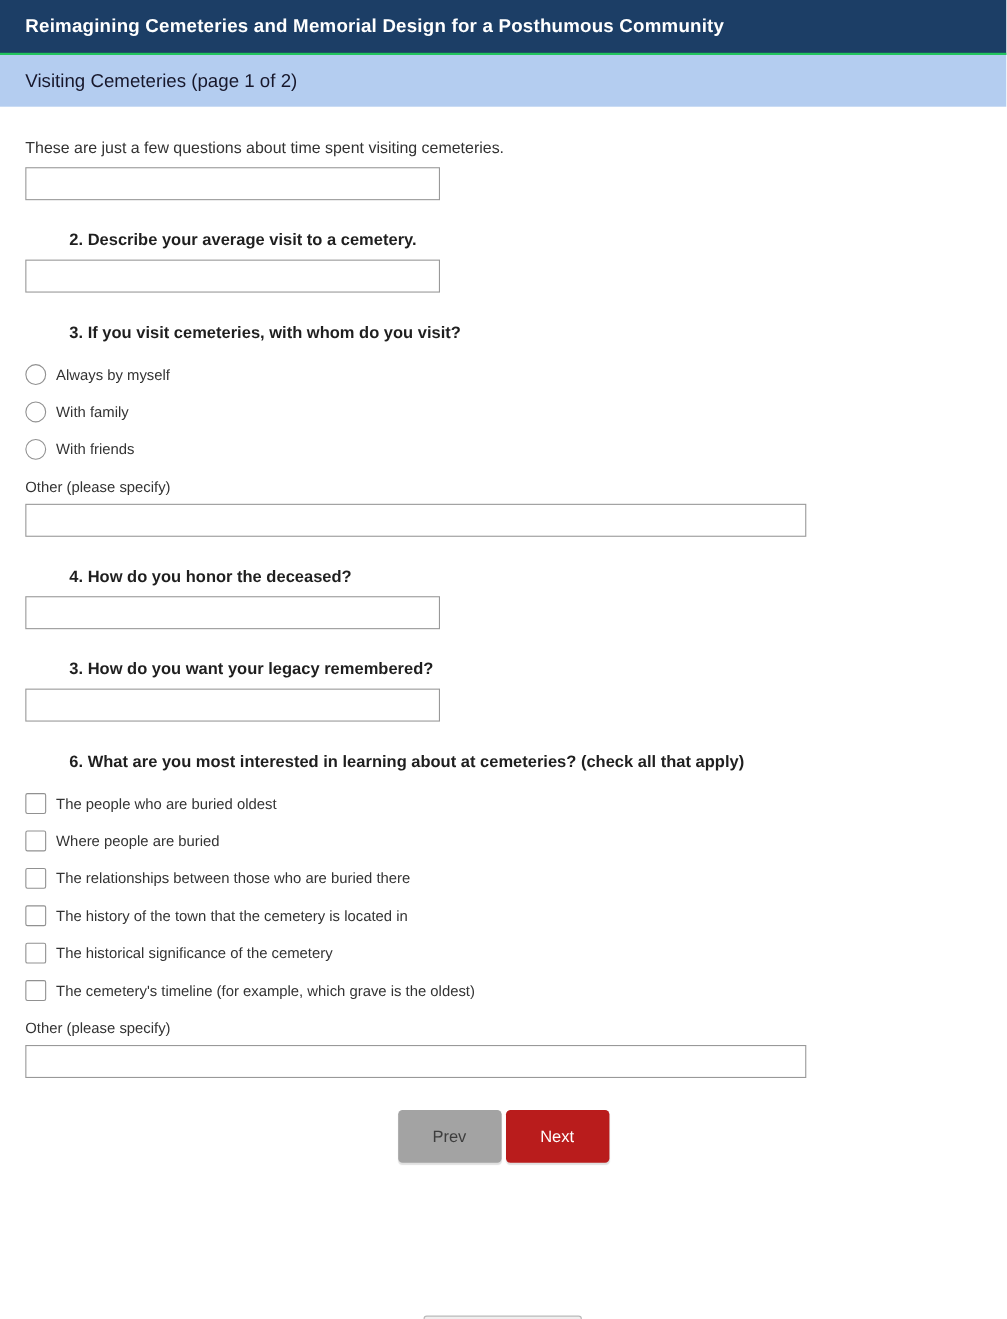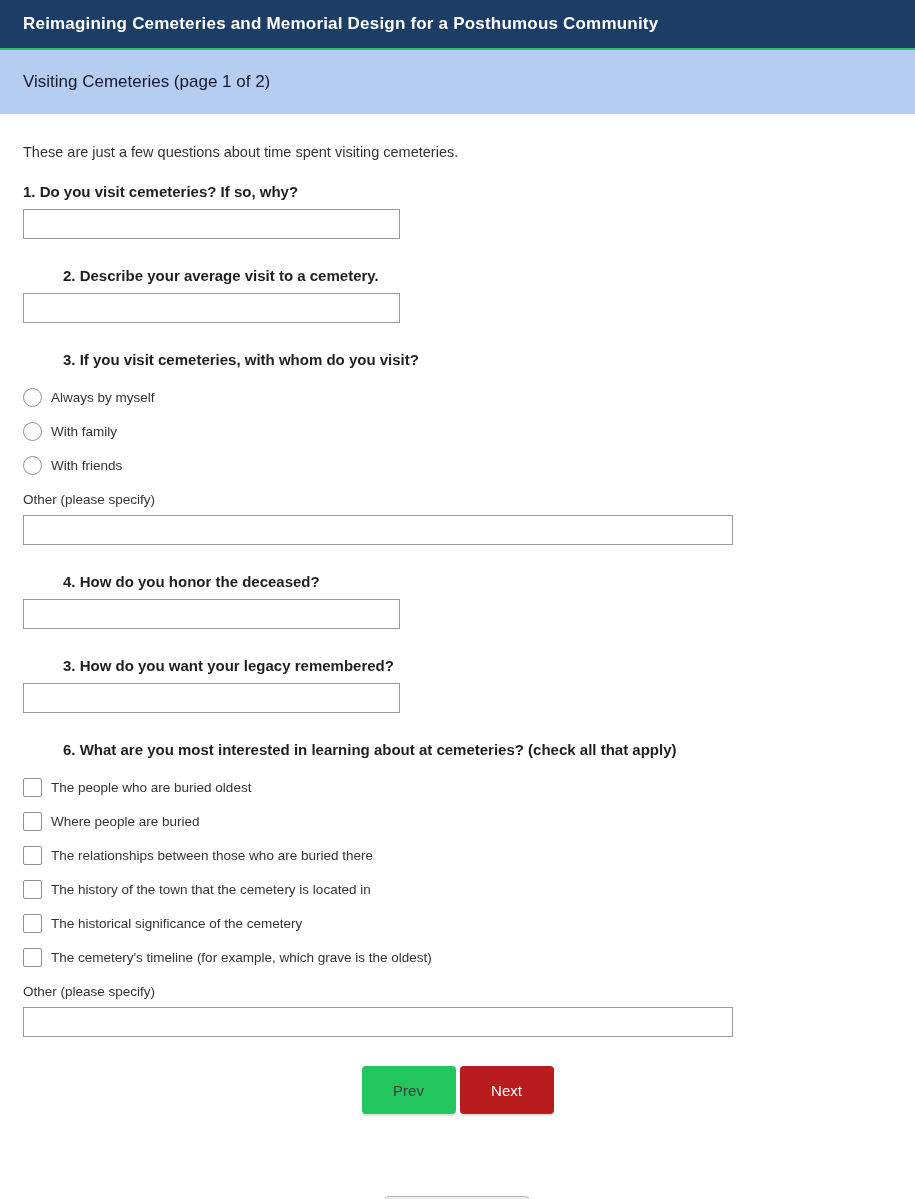--- a/index.html
+++ b/index.html
@@ -19,21 +19,21 @@
     align-items: center;
     padding: 0 23px;
   }
   .header-title {
     color: #ffffff;
     font-size: 17px;
     font-weight: bold;
     letter-spacing: 0.2px;
   }
   .subheader {
-    height: 64px;
+    height: 47px;
     background: #b4cdf0;
     display: flex;
     align-items: center;
     padding: 0 23px;
   }
   .subheader-title {
     color: #17172b;
     font-size: 17px;
   }
   
@@ -102,21 +102,21 @@
     height: 48px;
     min-width: 94px;
     padding: 0 28px;
     border: none;
     border-radius: 4px;
     font-family: "Liberation Sans", sans-serif;
     font-size: 15px;
     cursor: pointer;
     box-shadow: 0 2px 1px rgba(0,0,0,0.12);
   }
-  .btn-prev { background: #22c55e; color: #3d3d3d; }
+  .btn-prev { background: #a3a3a3; color: #3d3d3d; }
   .btn-next { background: #b91c1c; color: #ffffff; }
   
   .bottom-partial {
     position: absolute;
     left: 385px;
     top: 1196px;
     width: 144px;
     height: 30px;
     background: #efefef;
     border: 1px solid #b9b9b9;
@@ -131,21 +131,20 @@
 </div>
 
 <div class="subheader">
   <span class="subheader-title">Visiting Cemeteries (page 1 of 2)</span>
 </div>
 
 <div class="content">
 
   <div class="intro">These are just a few questions about time spent visiting cemeteries.</div>
 
-  <div class="q-label q1-label">1. Do you visit cemeteries? If so, why?</div>
   <input class="text-input" type="text" value="" style="">
 
   <div class="q-label gap-q">2. Describe your average visit to a cemetery.</div>
   <input class="text-input" type="text" value="" style="">
 
   <div class="q-label gap-q">3. If you visit cemeteries, with whom do you visit?</div>
 
   <div class="opt-row first">
     <span class="radio"></span>
     <span class="opt-label">Always by myself</span>

